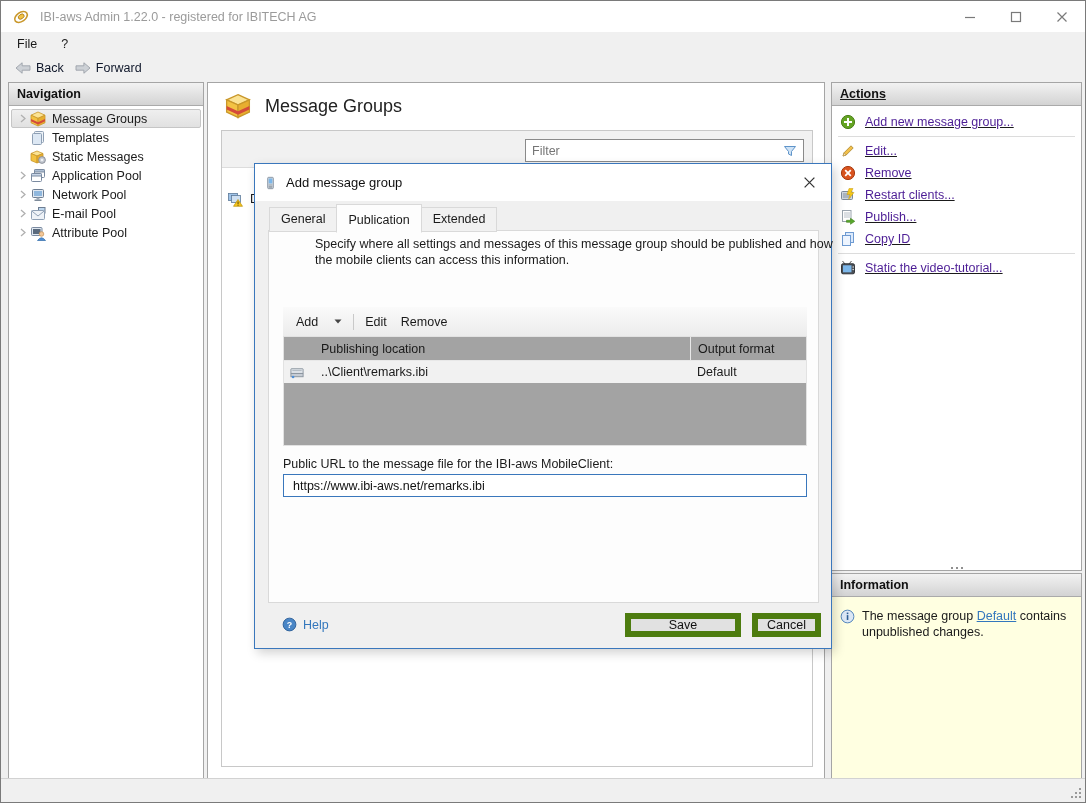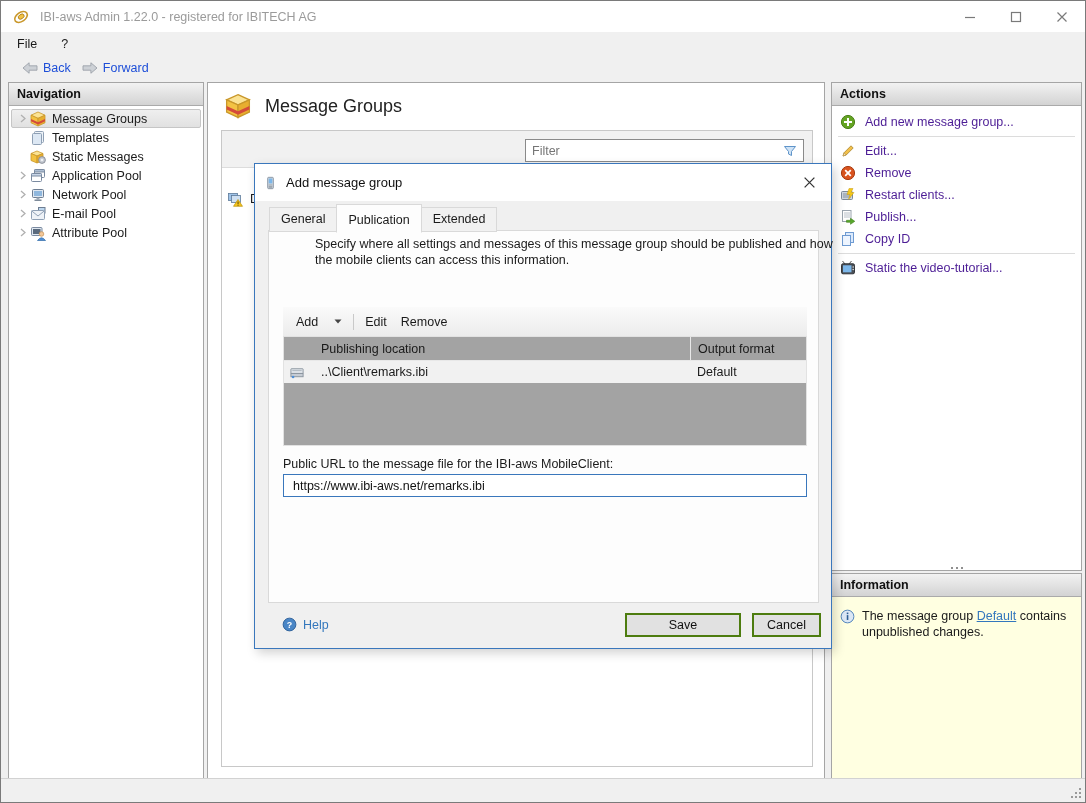--- a/index.html
+++ b/index.html
@@ -11,21 +11,21 @@
   }
   
   .titlebar { position:absolute; top:0; left:0; width:100%; height:31px; background:#fff; display:flex; align-items:center; }
   .app-icon { margin-left:12px; width:18px; height:16px; }
   .title-text { margin-left:9px; color:#9b9b9b; font-size:12.5px; }
   .win-controls { margin-left:auto; display:flex; height:100%; }
   .win-btn { width:46px; display:flex; align-items:center; justify-content:center; }
   
   .menubar { position:absolute; top:31px; left:0; width:100%; height:23px; display:flex; align-items:center; background:#f0f0f0; padding-left:16px; }
   .menu-item { margin-right:24px; }
-  .toolbar { position:absolute; top:54px; left:0; width:100%; height:25px; display:flex; align-items:center; background:#f0f0f0; color:#1d4ed8; padding-left:20px; }
+  .toolbar { position:absolute; top:54px; left:0; width:100%; height:25px; display:flex; align-items:center; background:#f0f0f0; color:#0f172a; padding-left:13px; }
   .tool-btn { display:flex; align-items:center; gap:4px; margin-right:10px; }
   
   .panel { position:absolute; background:#fff; border:1px solid #a5a5a5; }
   .panel-header { height:23px; background:linear-gradient(#f2f2f2,#d3d3d3); border-bottom:1px solid #aaa;
     font-weight:bold; font-size:12.5px; padding:4px 0 0 8px; color:#111; }
   
   .nav-panel { left:7px; top:81px; width:196px; height:697px; }
   .nav-list { padding-top:3px; }
   .nav-item { height:19px; display:flex; align-items:center; padding-left:3px; margin:0 2px; border:1px solid transparent; }
   .nav-item.selected { background:linear-gradient(#efefef,#e1e1e1); border:1px solid #c6c6c6; border-radius:2px; }
@@ -35,21 +35,21 @@
   .main-panel { left:206px; top:81px; width:618px; height:697px; }
   .main-title-row { position:absolute; left:16px; top:10px; display:flex; align-items:center; gap:13px; }
   .main-title { font-size:18px; color:#222; }
   .list-box { position:absolute; left:13px; top:47px; width:592px; height:637px; background:#fff; border:1px solid #c8c8c8; }
   .list-toolbar { height:37px; background:#f1f1f1; border-bottom:1px solid #dcdcdc; position:relative; }
   .filter-wrap { position:absolute; left:303px; top:8px; width:279px; height:23px; border:1px solid #8a8a8a; background:#fff; display:flex; align-items:center; }
   .filter-input { border:none; outline:none; flex:1; font-family:"Liberation Sans",sans-serif; font-size:12.5px; color:#555; padding-left:6px; background:transparent; min-width:0; }
   .filter-wrap svg { margin-right:5px; flex:0 0 16px; }
   .partial-row { position:absolute; left:5px; top:60px; display:flex; align-items:center; gap:6px; }
   
-  .actions-panel { left:830px; top:81px; width:251px; height:489px; }
+  .actions-panel { left:830px; top:81px; width:251px; height:489px;text-decoration:underline; }
   .action-list { padding-top:5px; }
   .action-item { display:flex; align-items:center; gap:9px; padding:3px 0 3px 8px; color:#4c1d95; height:22px; cursor:pointer; }
   .action-divider { border-top:1px solid #dcdcdc; margin:3px 6px; }
   .splitter-dots { position:absolute; bottom:1px; left:50%; transform:translateX(-50%); display:flex; gap:3px; }
   .splitter-dots i { width:2px; height:2px; background:#8f8f8f; display:block; }
   
   .info-panel { left:830px; top:572px; width:251px; height:206px; background:#ffffe1; }
   .info-body { display:flex; gap:7px; padding:11px 8px 0 8px; line-height:1.28; }
   .info-link { color:#3377bd; text-decoration:underline; cursor:pointer; }
   
@@ -74,21 +74,21 @@
   .tbl-header .cell { display:flex; align-items:center; }
   .col-icon { width:26px; flex:0 0 26px; display:flex; align-items:center; justify-content:center; }
   .col-loc { flex:1; padding-left:11px; }
   .col-fmt { width:116px; flex:0 0 116px; padding-left:7px; border-left:1px solid #e8e8e8; }
   .tbl-row { display:flex; height:22px; background:#f1f1f1; align-items:center; }
   .tbl-row .col-fmt { border-left:none; }
   .url-label { position:absolute; left:14px; top:226px; }
   .url-input { position:absolute; left:14px; top:243px; width:524px; height:23px; border:1px solid #3a77bc;
     font-family:"Liberation Sans",sans-serif; font-size:12.5px; padding:0 9px; color:#111; background:#fff; outline:none; }
   .help-link { position:absolute; left:27px; bottom:16px; display:flex; align-items:center; gap:6px; color:#3377bd; cursor:pointer; }
-  .btn { position:absolute; bottom:11px; height:24px; background:#e1e1e1; border:2px solid #4d7c0f;
+  .btn { position:absolute; bottom:11px; height:24px; background:#e1e1e1; border:6px solid #4d7c0f;
     font-family:"Liberation Sans",sans-serif; font-size:12.5px; color:#111; display:flex; align-items:center; justify-content:center; cursor:pointer; }
   .btn-save { left:370px; width:116px; }
   .btn-cancel { left:497px; width:69px; }
 </style>
 </head>
 <body>
 
 <div class="window">
 
   <div class="titlebar">

